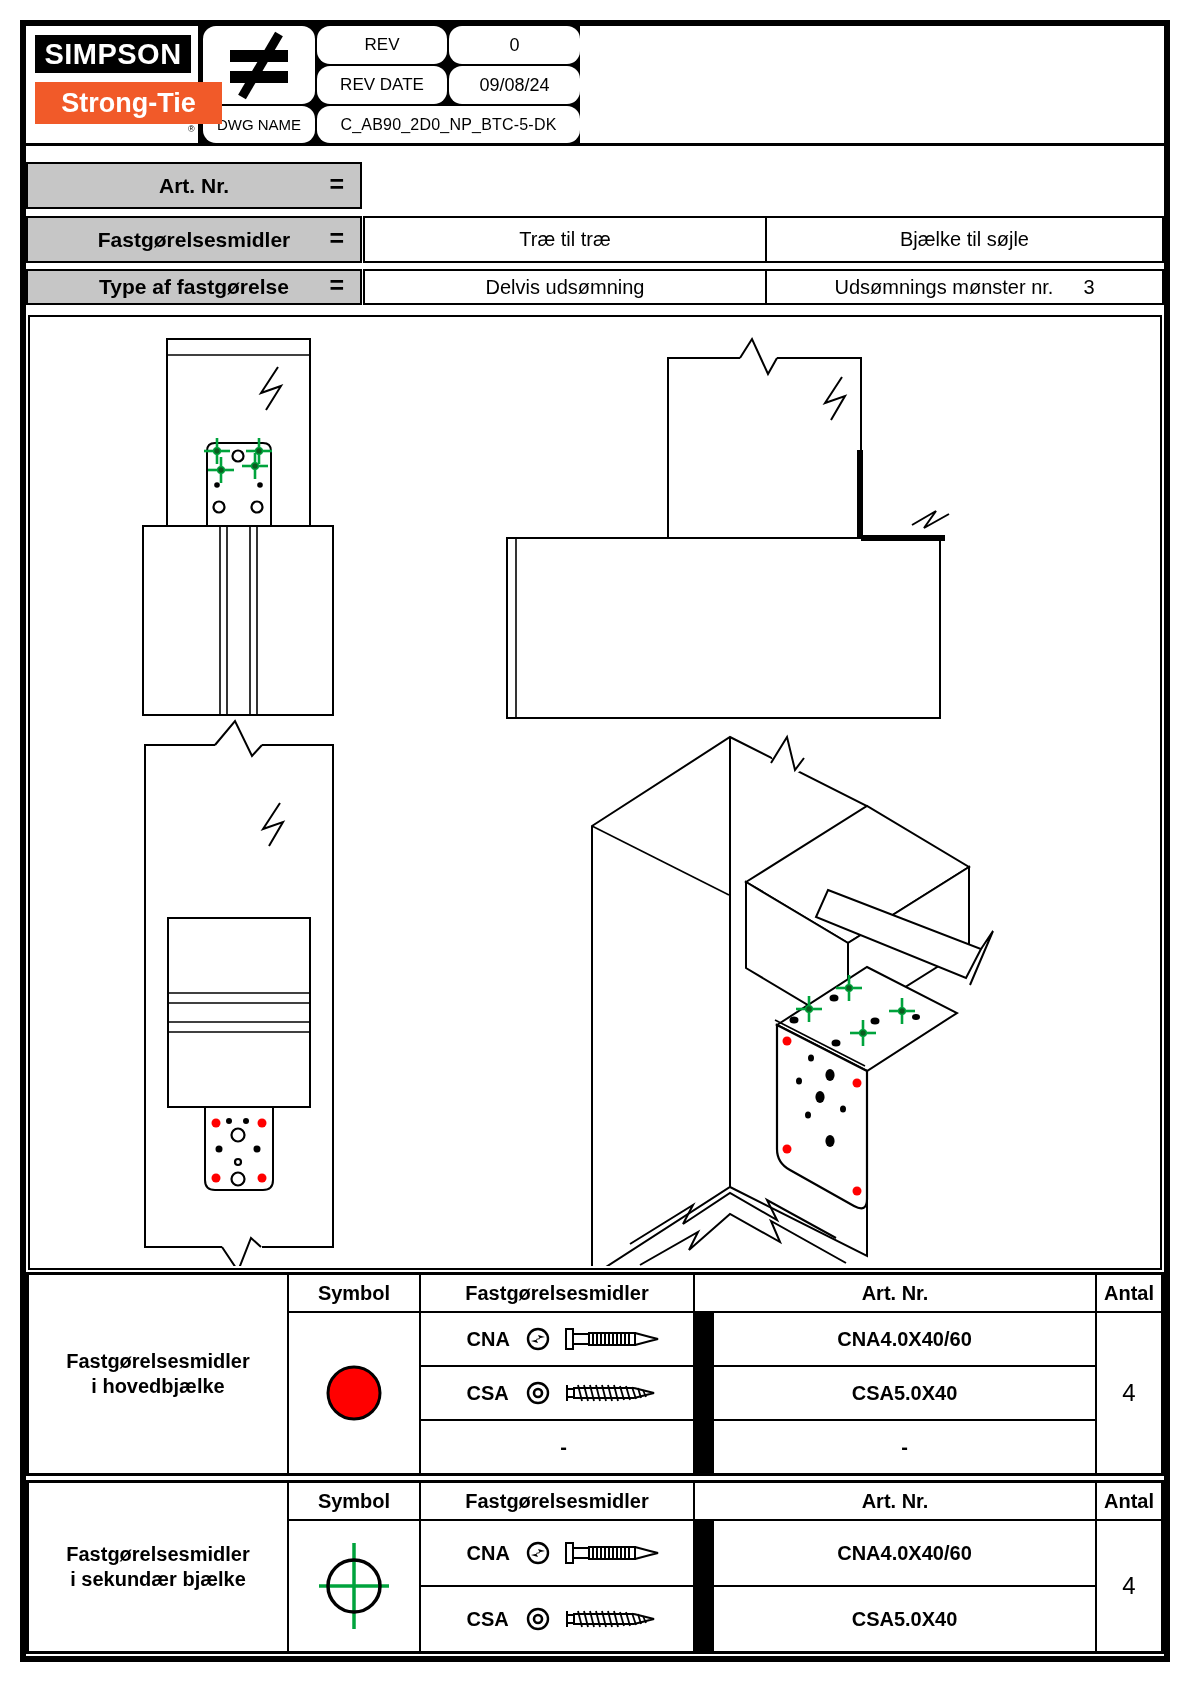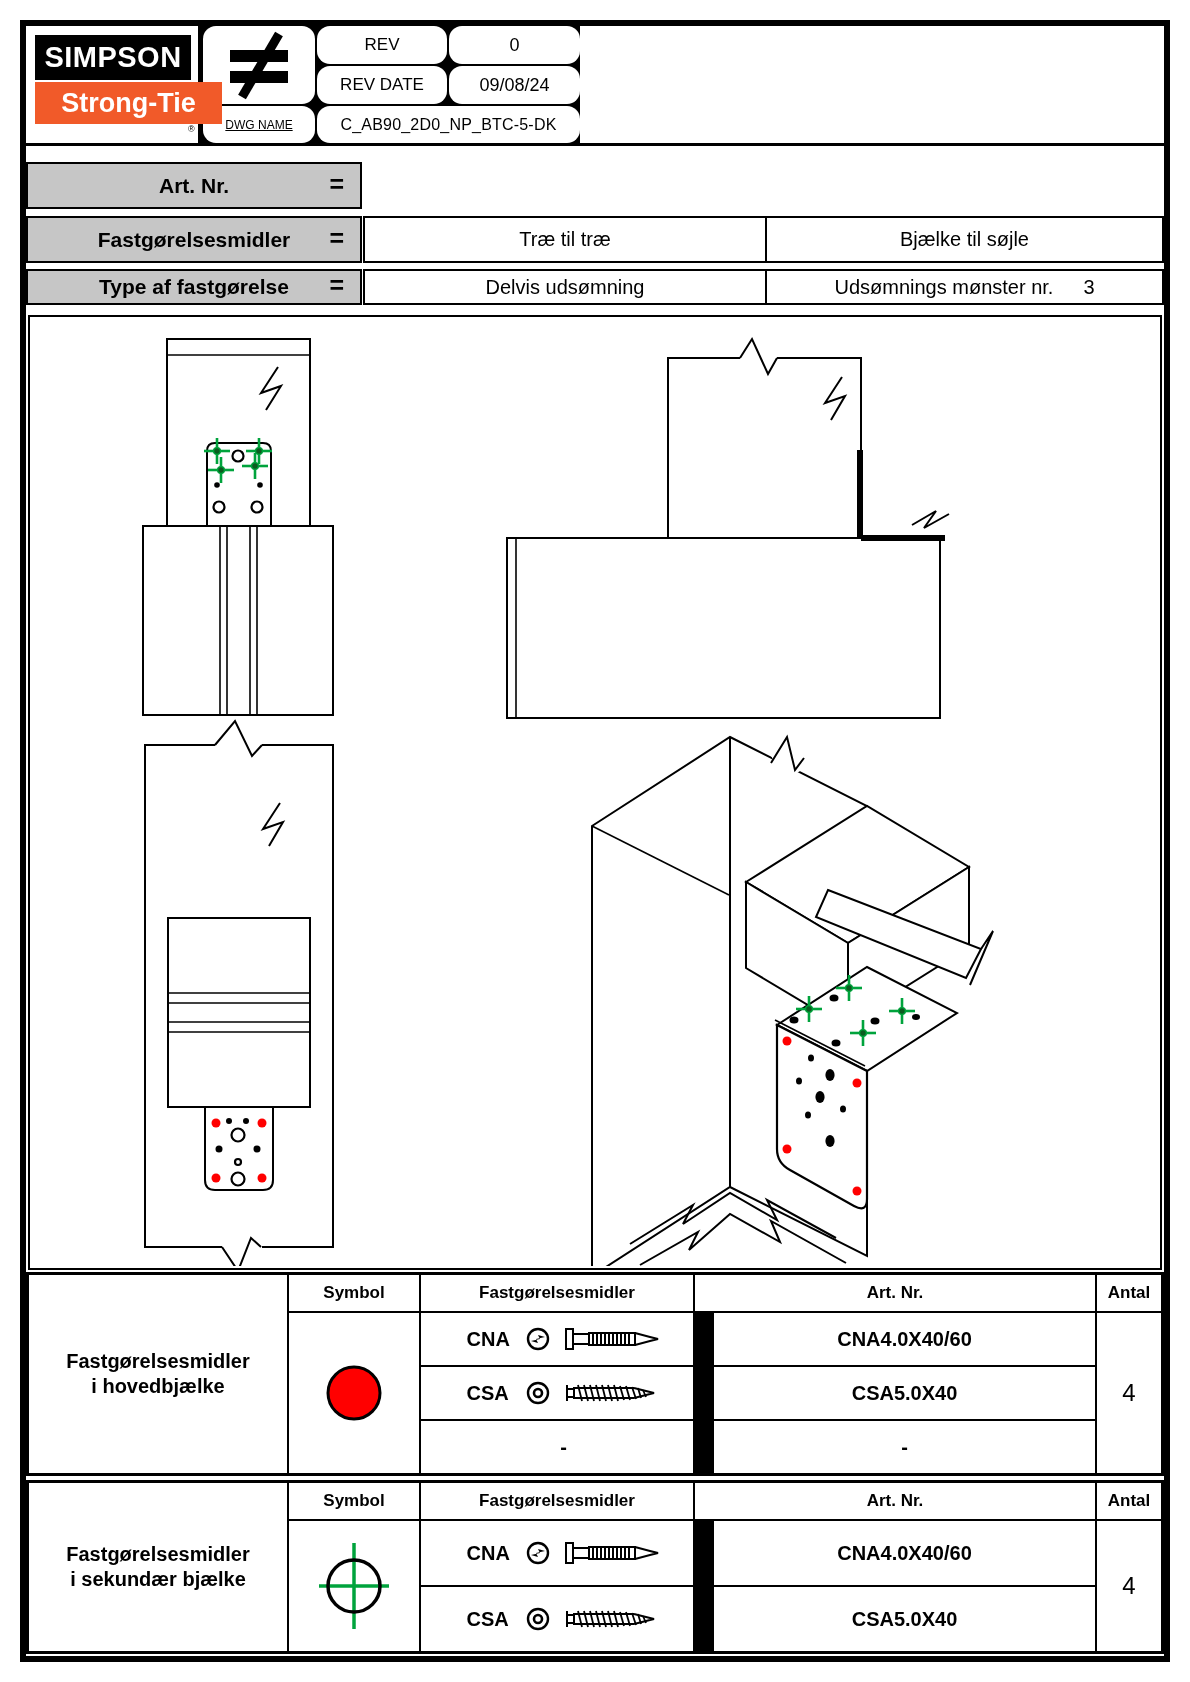--- a/index.html
+++ b/index.html
@@ -10,36 +10,36 @@
   html,body{margin:0;padding:0;}
   body{width:1190px;height:1682px;background:#fff;position:relative;
        font-family:"Liberation Sans","DejaVu Sans",sans-serif;color:#000;}
   .frame{position:absolute;left:20px;top:20px;width:1150px;height:1642px;border:6px solid #000;}
   .abs{position:absolute;}
   .sr{position:absolute;width:1px;height:1px;overflow:hidden;clip:rect(0 0 0 0);}
 
   
   .header-box{left:0;top:0;width:1138px;height:120px;border-bottom:3px solid #000;display:flex;}
   .logo-cell{width:174px;height:100%;border-right:2px solid #000;position:relative;flex:0 0 auto;}
-  .logo-black{position:absolute;left:9px;top:9px;width:156px;height:45px;background:var(--logo-black);
+  .logo-black{position:absolute;left:9px;top:9px;width:156px;height:38px;background:var(--logo-black);
               color:#fff;display:flex;align-items:center;justify-content:center;
               font-weight:bold;font-size:29px;letter-spacing:.5px;}
   .logo-orange{position:absolute;left:9px;top:56px;width:187px;height:42px;background:var(--logo-orange);
                color:#fff;display:flex;align-items:center;justify-content:center;
                font-weight:bold;font-size:27px;}
   .logo-reg{position:absolute;left:162px;top:98px;font-size:9px;}
   .title-cell{flex:1;display:flex;align-items:center;justify-content:center;}
   .sheet-title{font-size:45px;border-bottom:3px solid #000;padding:0 6px 3px 6px;white-space:nowrap;}
   .right-block{flex:0 0 380px;display:grid;grid-template-columns:112px 130px 1fr;
                grid-template-rows:38px 38px 1fr;gap:2px;background:#000;border-left:3px solid #000;}
   .right-block>div{background:#fff;display:flex;align-items:center;justify-content:center;border-radius:13px;}
   .ne-cell{grid-row:1/3;}
   .rb-label{font-size:17px;}
   .rb-value{font-size:18px;}
-  .dwg-label{font-size:12px;text-decoration:underline;}
+  .dwg-label{font-size:15px;}
   .dwg-value{grid-column:2/4;font-size:16px;letter-spacing:.2px;}
 
   
   .info-row{left:0;width:1138px;display:flex;}
   .info-label{width:336px;background:var(--table-grey);border:2px solid #000;position:relative;
               display:flex;align-items:center;justify-content:center;font-weight:bold;font-size:21px;flex:0 0 auto;}
   .eq{position:absolute;right:16px;font-size:25px;font-weight:bold;top:50%;transform:translateY(-54%);}
   .info-values{flex:1;display:flex;margin-left:1px;}
   .info-value{border:2px solid #000;background:#fff;display:flex;align-items:center;justify-content:center;
               font-size:20px;flex:1;}
@@ -59,21 +59,21 @@
   .rd{fill:var(--marker-red);stroke:none;}
   .xh line{stroke:var(--marker-green);stroke-width:2.6;}
   .xh circle{fill:#0B5C20;stroke:var(--marker-green);stroke-width:1.4;}
 
   
   .ftable{left:0;width:1138px;display:grid;grid-template-columns:258px 130px 272px 1fr 64px;
           gap:2px;background:#000;border:3px solid #000;}
   .t1{top:1246px;height:204px;grid-template-rows:36px repeat(3,1fr);}
   .t2{top:1454px;height:174px;grid-template-rows:36px repeat(2,1fr);}
   .ftable>div{background:#fff;display:flex;align-items:center;justify-content:center;}
-  .f-head{background:var(--table-grey);font-weight:bold;font-size:17px;}
+  .f-head{background:var(--table-grey);font-weight:bold;font-size:20px;}
   .f-rowlabel{grid-row:1/-1;grid-column:1;background:var(--table-grey);
               flex-direction:column;font-weight:bold;font-size:20px;line-height:1.25;text-align:center;}
   .f-symbol{grid-column:2;grid-row:2/-1;}
   .f-antal{grid-column:5;grid-row:2/-1;font-size:24px;}
   .f-fast{justify-content:flex-start;padding-left:13px;gap:13px;}
   .f-code{font-weight:bold;font-size:20px;min-width:46px;}
   .f-art{font-weight:bold;font-size:20px;margin-left:19px;}
   .dash{font-weight:bold;font-size:20px;}
 </style>
 </head>

